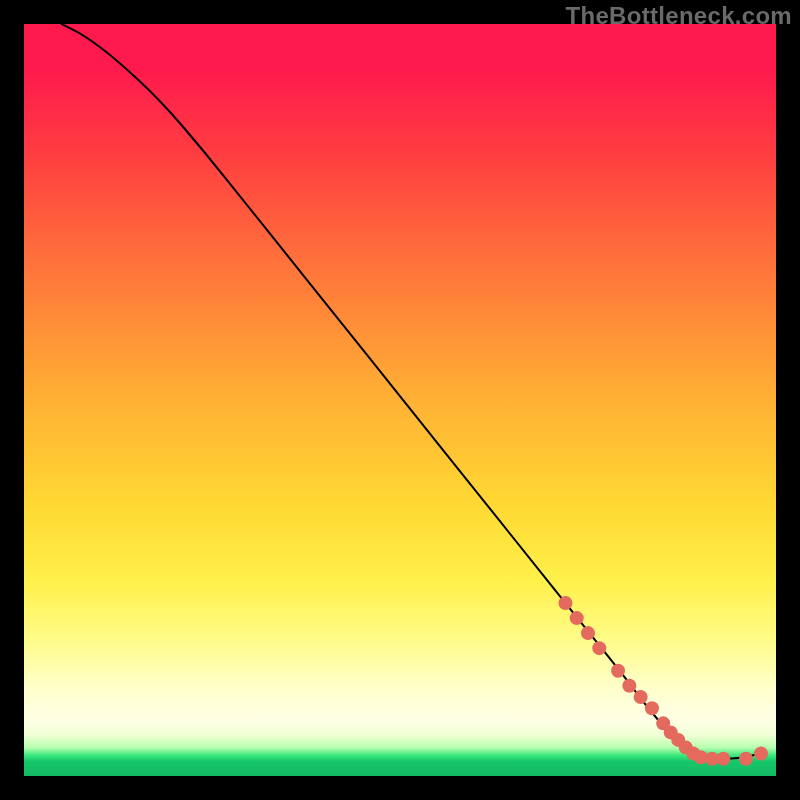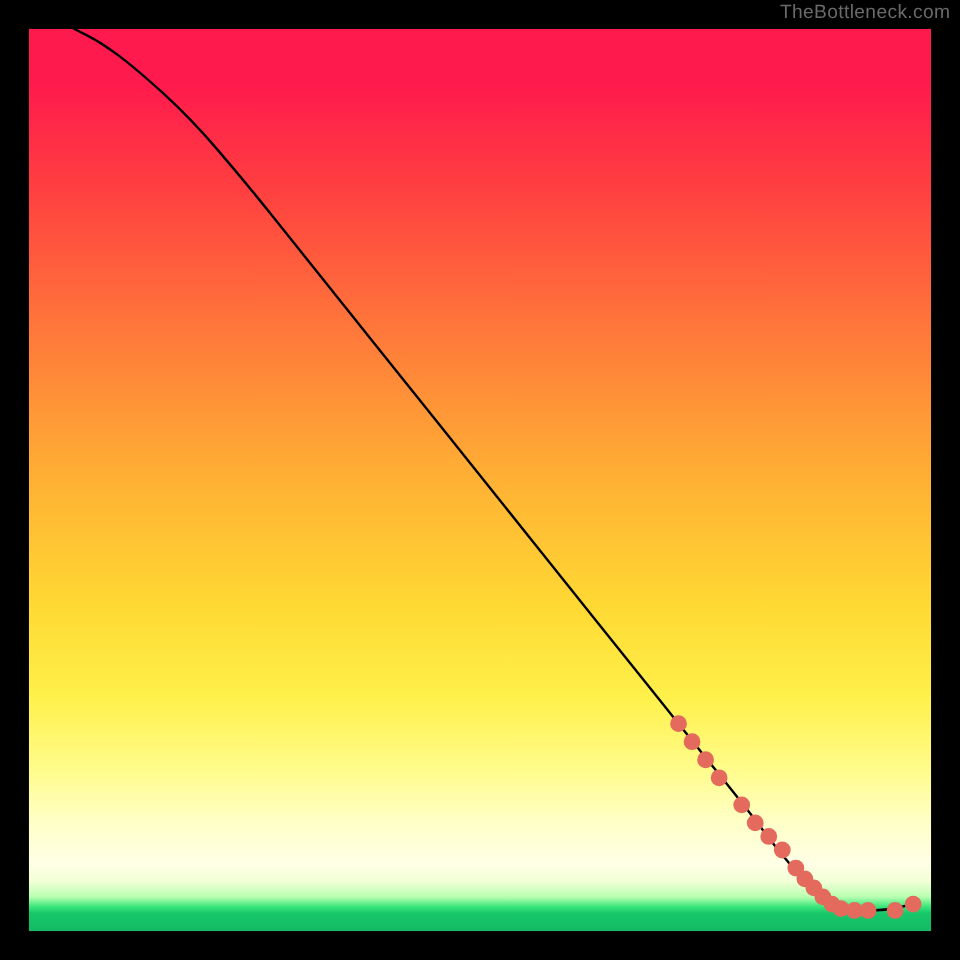--- a/index.html
+++ b/index.html
@@ -58,22 +58,22 @@
     left: 0;
     top: 0;
     width: 752px;
     height: 752px;
   }
   .watermark {
     position: absolute;
     top: 2px;
     right: 8px;
     color: #6a6a6a;
-    font-size: 16px;
-    font-weight: 400;
+    font-size: 24px;
+    font-weight: 700;
     letter-spacing: 0.3px;
     user-select: none;
     text-align: right;
   }
 </style>
 </head>
 <body>
 
 <div class="watermark">TheBottleneck.com</div>
 

